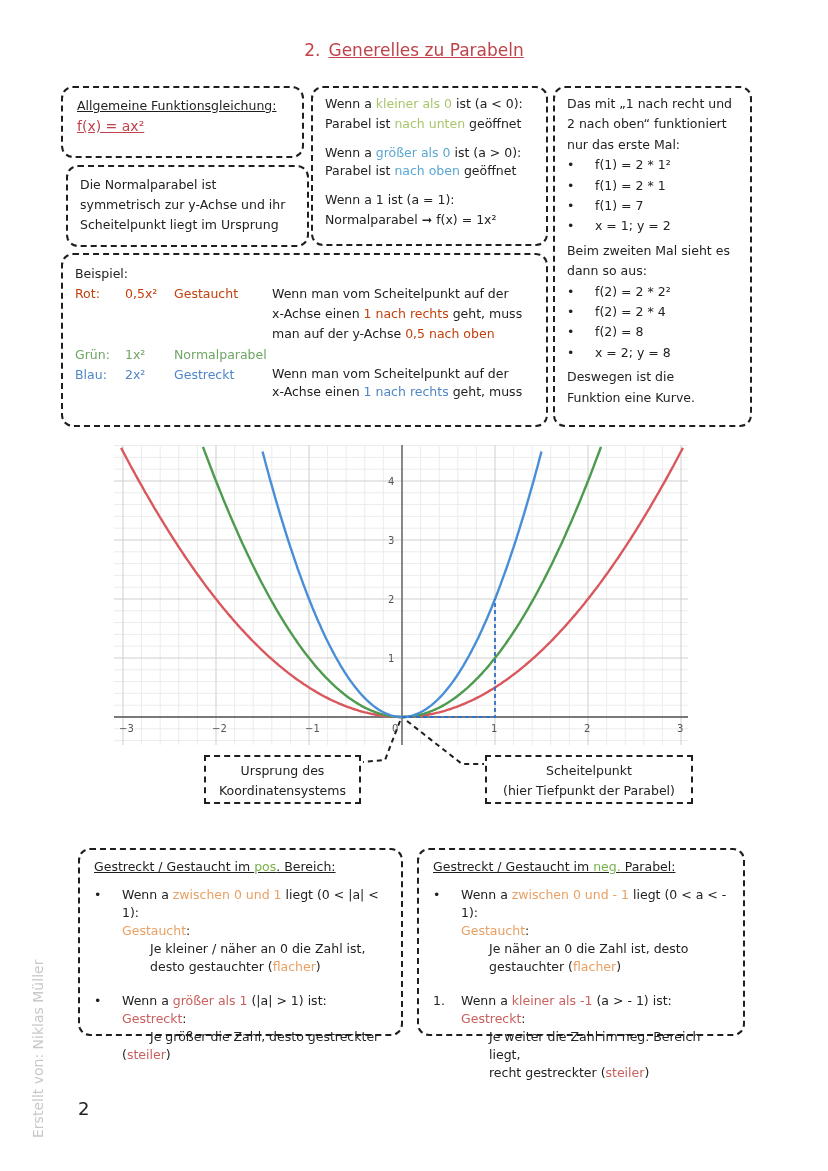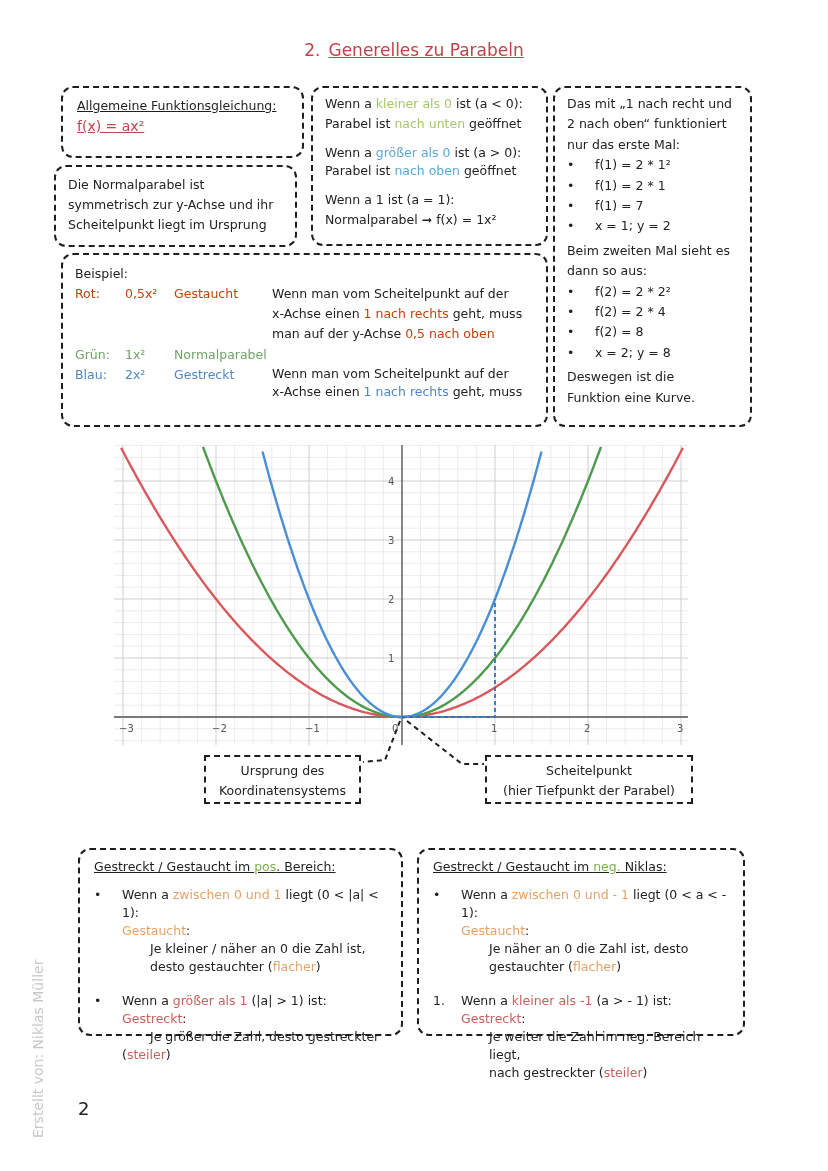--- a/index.html
+++ b/index.html
@@ -33,21 +33,21 @@
 
 <div class="abs title">
   <span>2.</span><span class="u">Generelles zu Parabeln</span>
 </div>
 
 <div class="box" style="left:61px;top:86px;width:243px;height:72px;padding:8px 14px;">
   <div class="head" style="font-size:12.5px;">Allgemeine Funktionsgleichung:</div>
   <div style="color:#c0424a;text-decoration:underline;font-size:14px;">f(x) = ax²</div>
 </div>
 
-<div class="box" style="left:54px;top:165px;width:243px;height:82px;padding:8px 12px;">
+<div class="box" style="left:66px;top:165px;width:243px;height:82px;padding:8px 12px;">
   <div>Die Normalparabel ist</div>
   <div>symmetrisch zur y-Achse und ihr</div>
   <div>Scheitelpunkt liegt im Ursprung</div>
 </div>
 
 <div class="box" style="left:311px;top:86px;width:237px;height:160px;padding:6px 12px;">
   <div>
     <span>Wenn a </span><span class="lgreen">kleiner als 0</span><span> ist (a &lt; 0):</span>
   </div>
   <div>
@@ -257,36 +257,36 @@
     <div>
       <div><span>Wenn a </span><span class="rose">größer als 1</span><span> (|a| &gt; 1) ist:  </span><span class="rose">Gestreckt</span><span>:</span></div>
       <div class="ind">Je größer die Zahl, desto gestreckter</div>
       <div><span>(</span><span class="rose">steiler</span><span>)</span></div>
     </div>
   </div>
 </div>
 
 <div class="box" style="left:417px;top:848px;width:328px;height:188px;padding:8px 14px;line-height:18px;">
   <div class="head" style="margin-bottom:10px;">
-    <span>Gestreckt / Gestaucht im </span><span class="green">neg.</span><span> Niklas:</span>
+    <span>Gestreckt / Gestaucht im </span><span class="green">neg.</span><span> Parabel:</span>
   </div>
   <div class="bul">
     <span class="dot">•</span>
     <div>
       <div><span>Wenn a </span><span class="orange">zwischen 0 und - 1</span><span> liegt (0 &lt; a &lt; - 1):</span></div>
       <div><span class="orange">Gestaucht</span><span>:</span></div>
       <div class="ind">Je näher an 0 die Zahl ist, desto</div>
       <div class="ind"><span>gestauchter (</span><span class="orange">flacher</span><span>)</span></div>
     </div>
   </div>
   <div style="height:16px;"></div>
   <div class="bul">
     <span class="dot">1.</span>
     <div>
       <div><span>Wenn a </span><span class="rose">kleiner als -1</span><span> (a &gt; - 1) ist: </span><span class="rose">Gestreckt</span><span>:</span></div>
       <div class="ind">Je weiter die Zahl im neg. Bereich liegt,</div>
-      <div class="ind"><span>nach gestreckter (</span><span class="rose">steiler</span><span>)</span></div>
+      <div class="ind"><span>recht gestreckter (</span><span class="rose">steiler</span><span>)</span></div>
     </div>
   </div>
 </div>
 
 <div class="abs watermark">Erstellt von: Niklas Müller</div>
 <div class="abs pagenum">2</div>
 
 </body></html>

